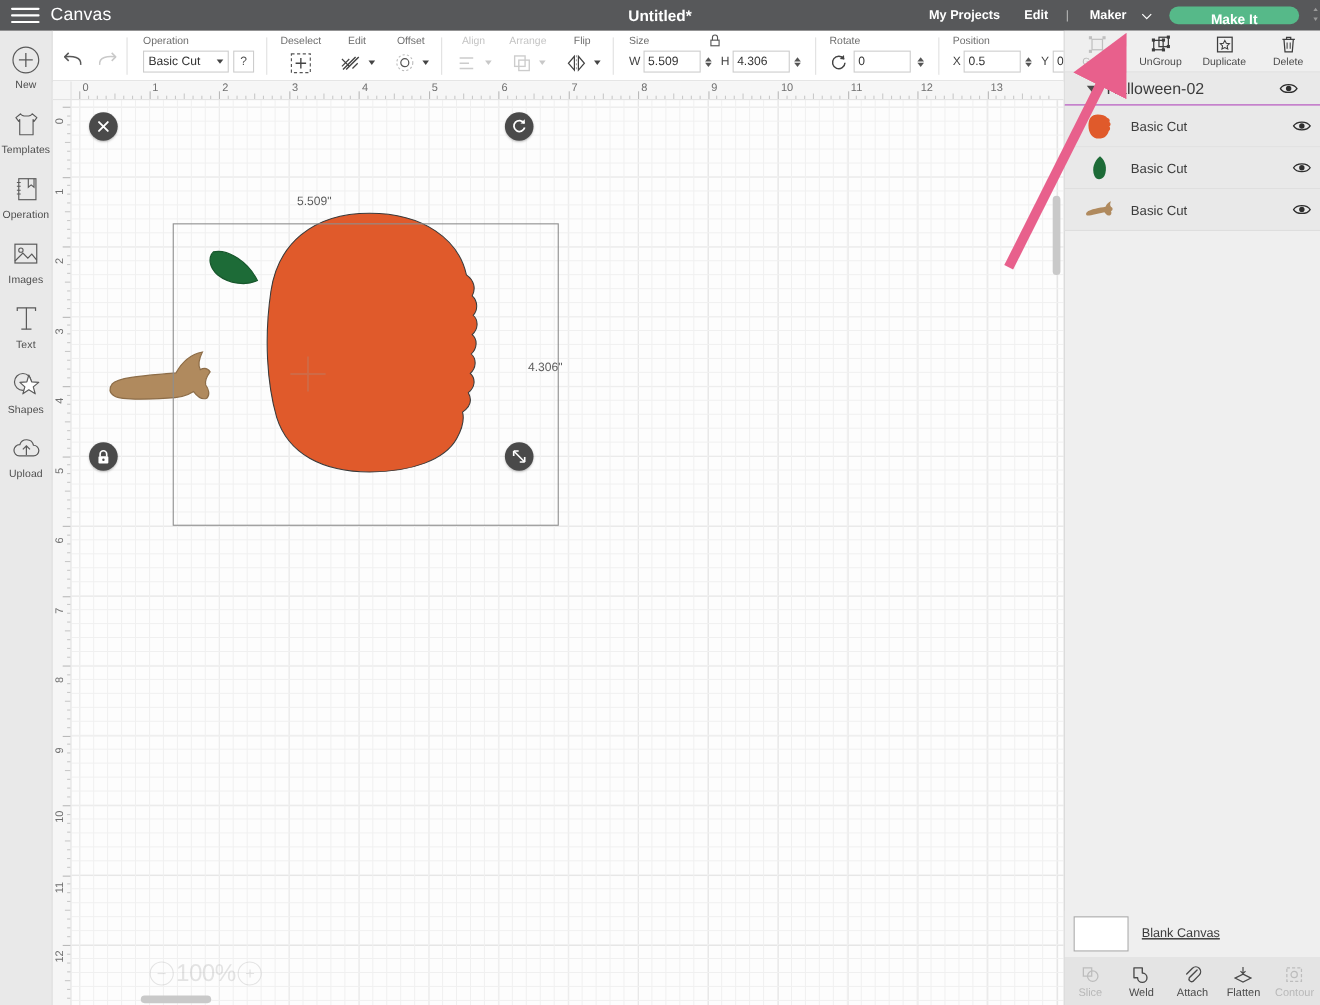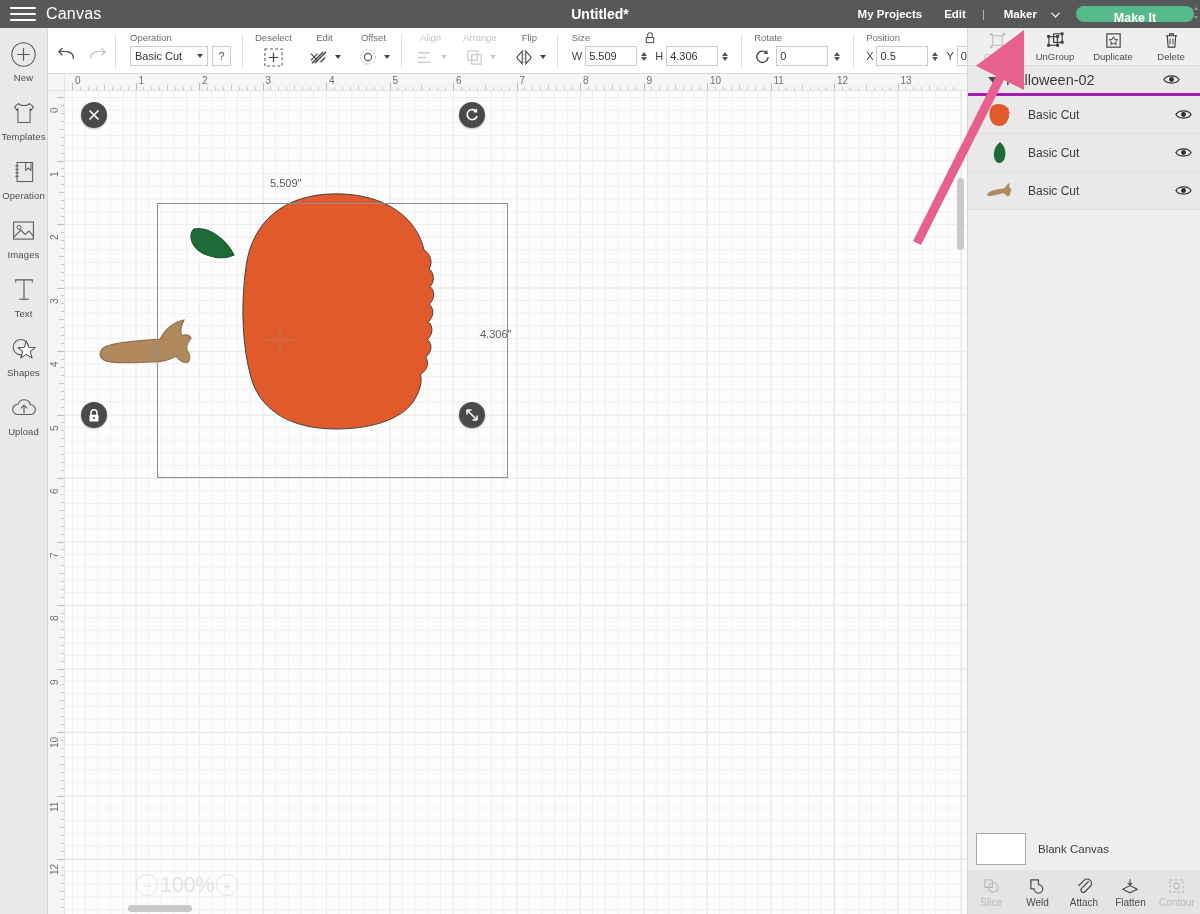--- a/index.html
+++ b/index.html
@@ -19,21 +19,21 @@
   .hamburger { width: 46px; display: flex; flex-direction: column;
     align-items: center; justify-content: center; gap: 4px; cursor: pointer; }
   .hamburger span { display: block; width: 26px; height: 2px; background: #fff; border-radius: 1px; }
   .topbar-title { color: #fff; font-size: 16px; letter-spacing: .2px; }
   .doc-title {
     position: absolute; left: 0; right: 0; text-align: center;
     color: #fff; font-size: 14px; font-weight: bold; pointer-events: none;
   }
   .topbar-right {
     margin-left: auto; display: flex; align-items: center; gap: 0;
-    padding-right: 3px; z-index: 3; height: 28px;
+    padding-right: 16px; z-index: 3; height: 28px;
   }
   .tb-link { color: #fff; font-size: 11.5px; padding: 0 11px; cursor: pointer; font-weight: bold; }
   .tb-sep { color: #bdbdbd; font-size: 11px; padding: 0 5px; }
   .machine { color: #fff; font-size: 11.5px; padding: 0 6px 0 14px; cursor: pointer; font-weight: bold; }
   .chev { width: 13px; height: 13px; margin: 0 14px 0 6px; cursor: pointer; }
   .makeit {
     background: #56b989; color: #fff; font-size: 12.5px; font-weight: bold;
     border-radius: 14px; height: 16px; line-height: 24px; width: 118px;
     text-align: center; cursor: pointer; margin-right: 3px;
   }
@@ -160,36 +160,36 @@
     font-size: 11.5px; color: #4a4a4a; cursor: pointer; border-bottom: 1px solid #c8c8c8; }
   .rtab.active { background: #efefef; border-bottom: 1px solid #efefef; }
   .ractions { display: flex; height: 38px; background: #efefef; border-bottom: 1px solid #dcdcdc; }
   .raction { flex: 1; display: flex; flex-direction: column; align-items: center;
     justify-content: center; gap: 1px; cursor: pointer; }
   .raction-lbl { font-size: 9.5px; color: #4a4a4a; }
   .raction.disabled .raction-lbl { color: #b8b8b8; }
 
   .group-row {
     display: flex; align-items: center; height: 30px; padding: 0 20px;
-    background: #e9e9e9; border-bottom: 3px solid #a21caf; cursor: pointer;
+    background: #e9e9e9; border-bottom: 1px solid #a21caf; cursor: pointer;
   }
   .grp-caret { width: 0; height: 0; border-left: 5px solid transparent;
     border-right: 5px solid transparent; border-top: 6px solid #4a4a4a; margin-right: 8px; }
   .grp-name { font-size: 14.5px; color: #3b3b3b; flex: 1; }
   .layer-row {
     display: flex; align-items: center; height: 38px; padding: 0 8px 0 16px;
     background: #e9e9e9; border-bottom: 1px solid #dedede; cursor: pointer;
   }
   .layer-thumb { width: 32px; height: 30px; display: flex; align-items: center; justify-content: center; }
   .layer-lbl { font-size: 12px; color: #3b3b3b; margin-left: 12px; flex: 1; }
   .eye { width: 17px; height: 13px; cursor: pointer; }
 
   .canvas-sel {
     position: absolute; left: 0; right: 0; bottom: 44px; height: 42px;
-    display: flex; align-items: center; padding: 0 8px; background: #efefef;
+    display: flex; align-items: center; padding: 0 8px; background: #efefef; text-decoration: underline;
   }
   .canvas-swatch { width: 50px; height: 32px; background: #fff; border: 1px solid #a8a8a8; }
   .canvas-lbl { font-size: 11.5px; color: #3b3b3b; margin-left: 12px; }
   .bottom-ops {
     position: absolute; left: 0; right: 0; bottom: 0; height: 44px;
     background: #e4e4e4; display: flex; align-items: center;
   }
   .bop { flex: 1; display: flex; flex-direction: column; align-items: center; gap: 2px; cursor: pointer; }
   .bop-lbl { font-size: 10px; color: #4a4a4a; }
   .bop.disabled .bop-lbl { color: #b8b8b8; }

